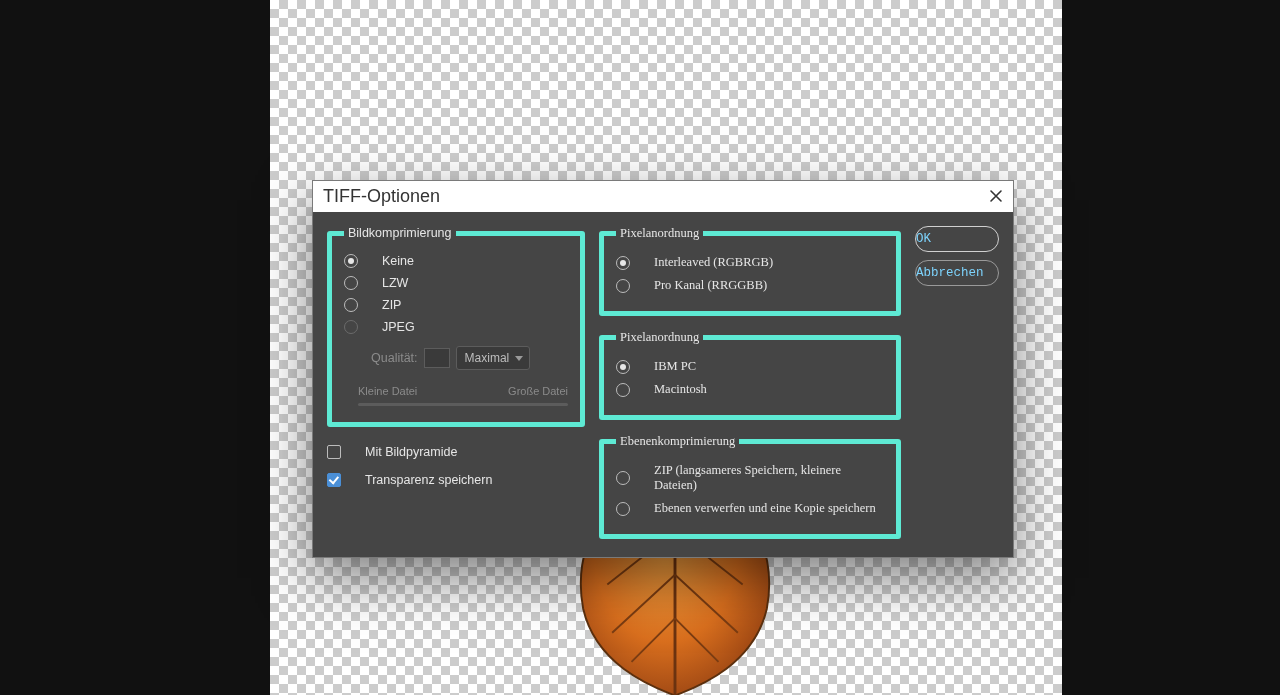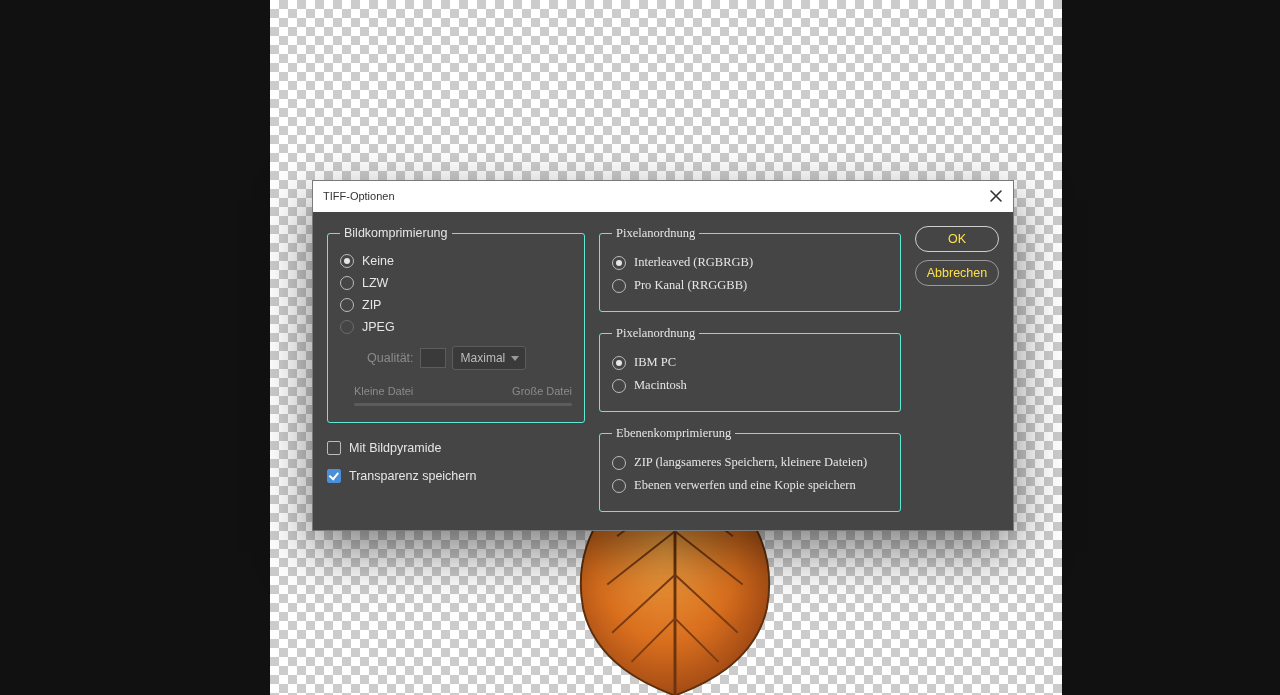--- a/index.html
+++ b/index.html
@@ -54,21 +54,21 @@
     background: #fff;
     box-shadow: 0 20px 50px rgba(0,0,0,.5);
     border: 1px solid #7a7a7a;
   }
   .titlebar {
     height: 30px;
     background: #fff;
     display: flex;
     align-items: center;
     padding: 0 10px;
-    font-size: 11px;
+    font-size: 18px;
     color: #333;
     border-bottom: 1px solid #fff;
     justify-content: space-between;
   }
   .close-x {
     width: 14px; height: 14px;
     cursor: pointer;
   }
   .close-x svg { display:block; }
 
@@ -78,35 +78,35 @@
     padding: 14px 14px 18px 14px;
     display: flex;
     gap: 14px;
     font-size: 12.5px;
   }
   .col-left  { width: 258px; display:flex; flex-direction:column; gap:14px; }
   .col-mid   { width: 302px; display:flex; flex-direction:column; gap:14px;font-family:Liberation Serif, serif; }
   .col-right { flex:1; display:flex; flex-direction:column; gap:8px; padding-top:0; }
 
   fieldset.group {
-    border: 1px solid #5eead4;
+    border: 5px solid #5eead4;
     border-radius: 3px;
     margin: 0;
     padding: 10px 12px 14px 12px;
   }
   fieldset.group > legend {
     padding: 0 4px;
     font-size: 12.5px;
     color: #e6e6e6;
   }
 
   .radio-row, .check-row {
     display: flex;
     align-items: center;
-    gap: 8px;
+    gap: 24px;
     padding: 4px 0;
     cursor: pointer;
   }
   .radio-row.disabled, .check-row.disabled { color: #e5e5e5; cursor: default; }
 
   .radio {
     width: 12px; height: 12px;
     border-radius: 50%;
     border: 1.5px solid #bcbcbc;
     display:inline-flex; align-items:center; justify-content:center;
@@ -180,24 +180,24 @@
     margin: 6px 0 2px 0;
     border-radius:2px;
   }
 
   
   .btn {
     height: 24px;
     border: 1px solid #9a9a9a;
     border-radius: 14px;
     background: transparent;
-    color: #fde047;
+    color: #7dd3fc;
     font-size: 12.5px;
     cursor: pointer;
-    display:flex; align-items:center; justify-content:center;
+    display:flex; align-items:center; justify-content:flex-start;font-family:Liberation Mono, monospace;
   }
   .btn.primary { border-color:#d0d0d0; }
 
 </style>
 </head>
 <body>
 
 <div class="app">
 
   <div class="canvas">

